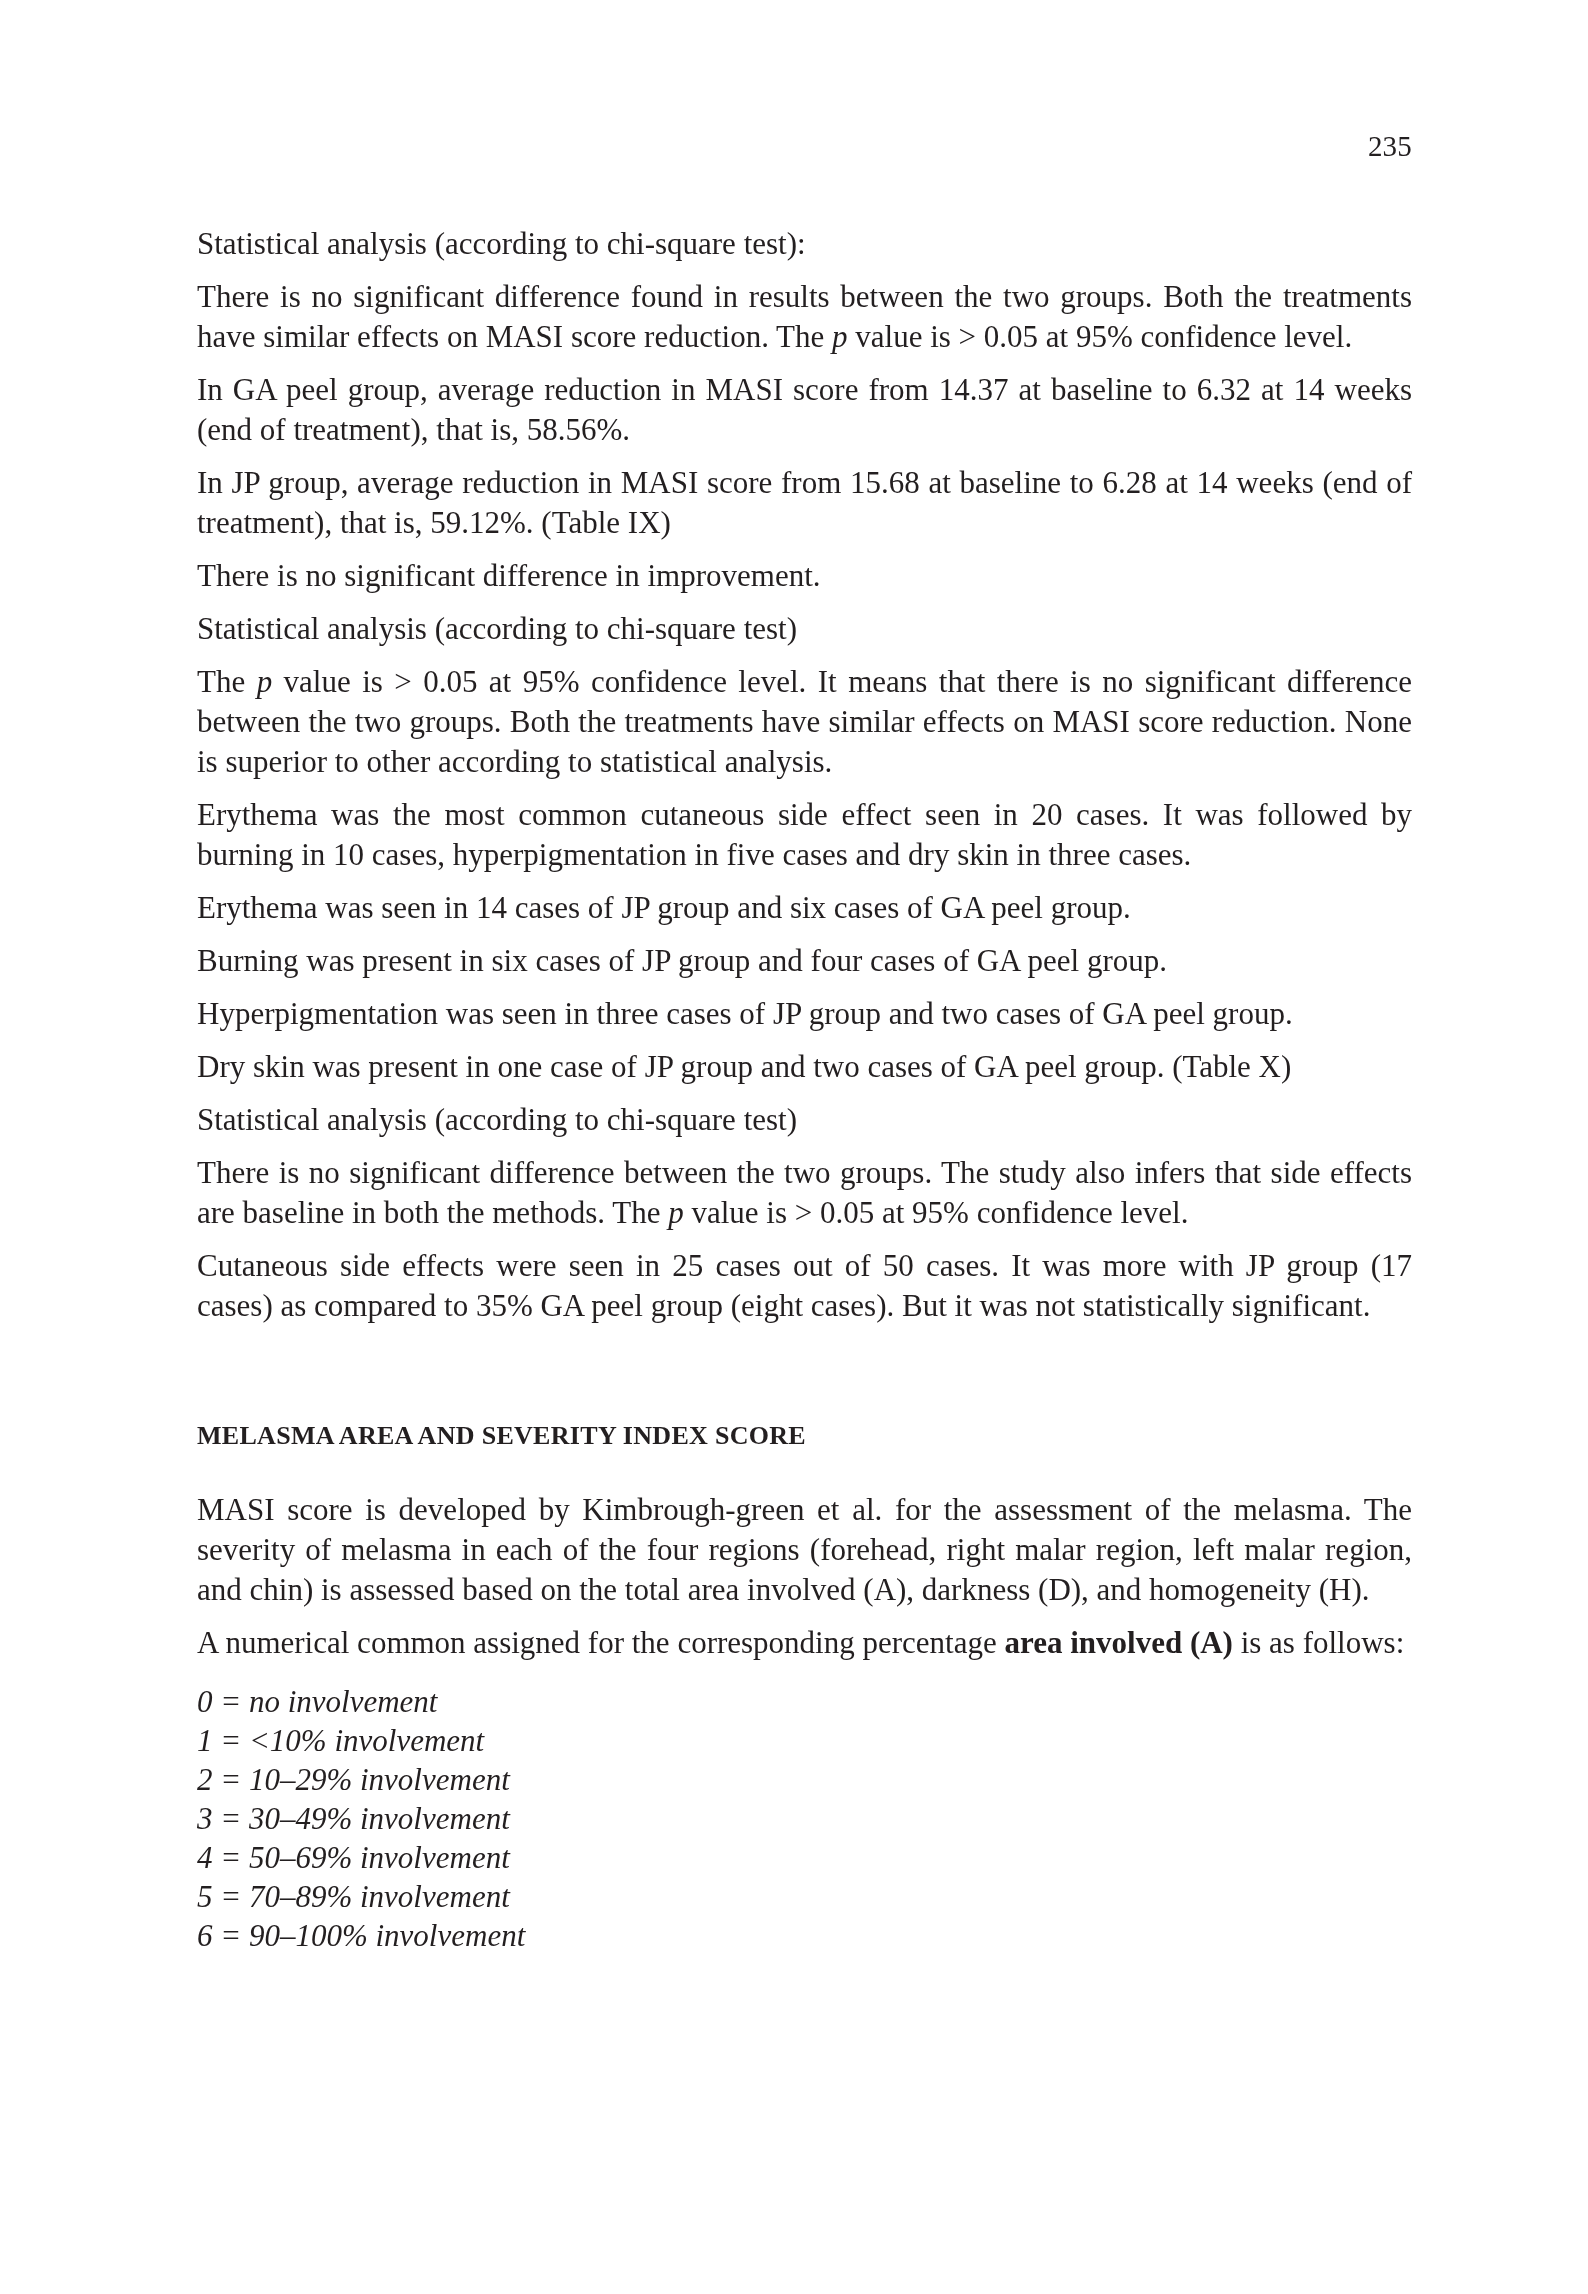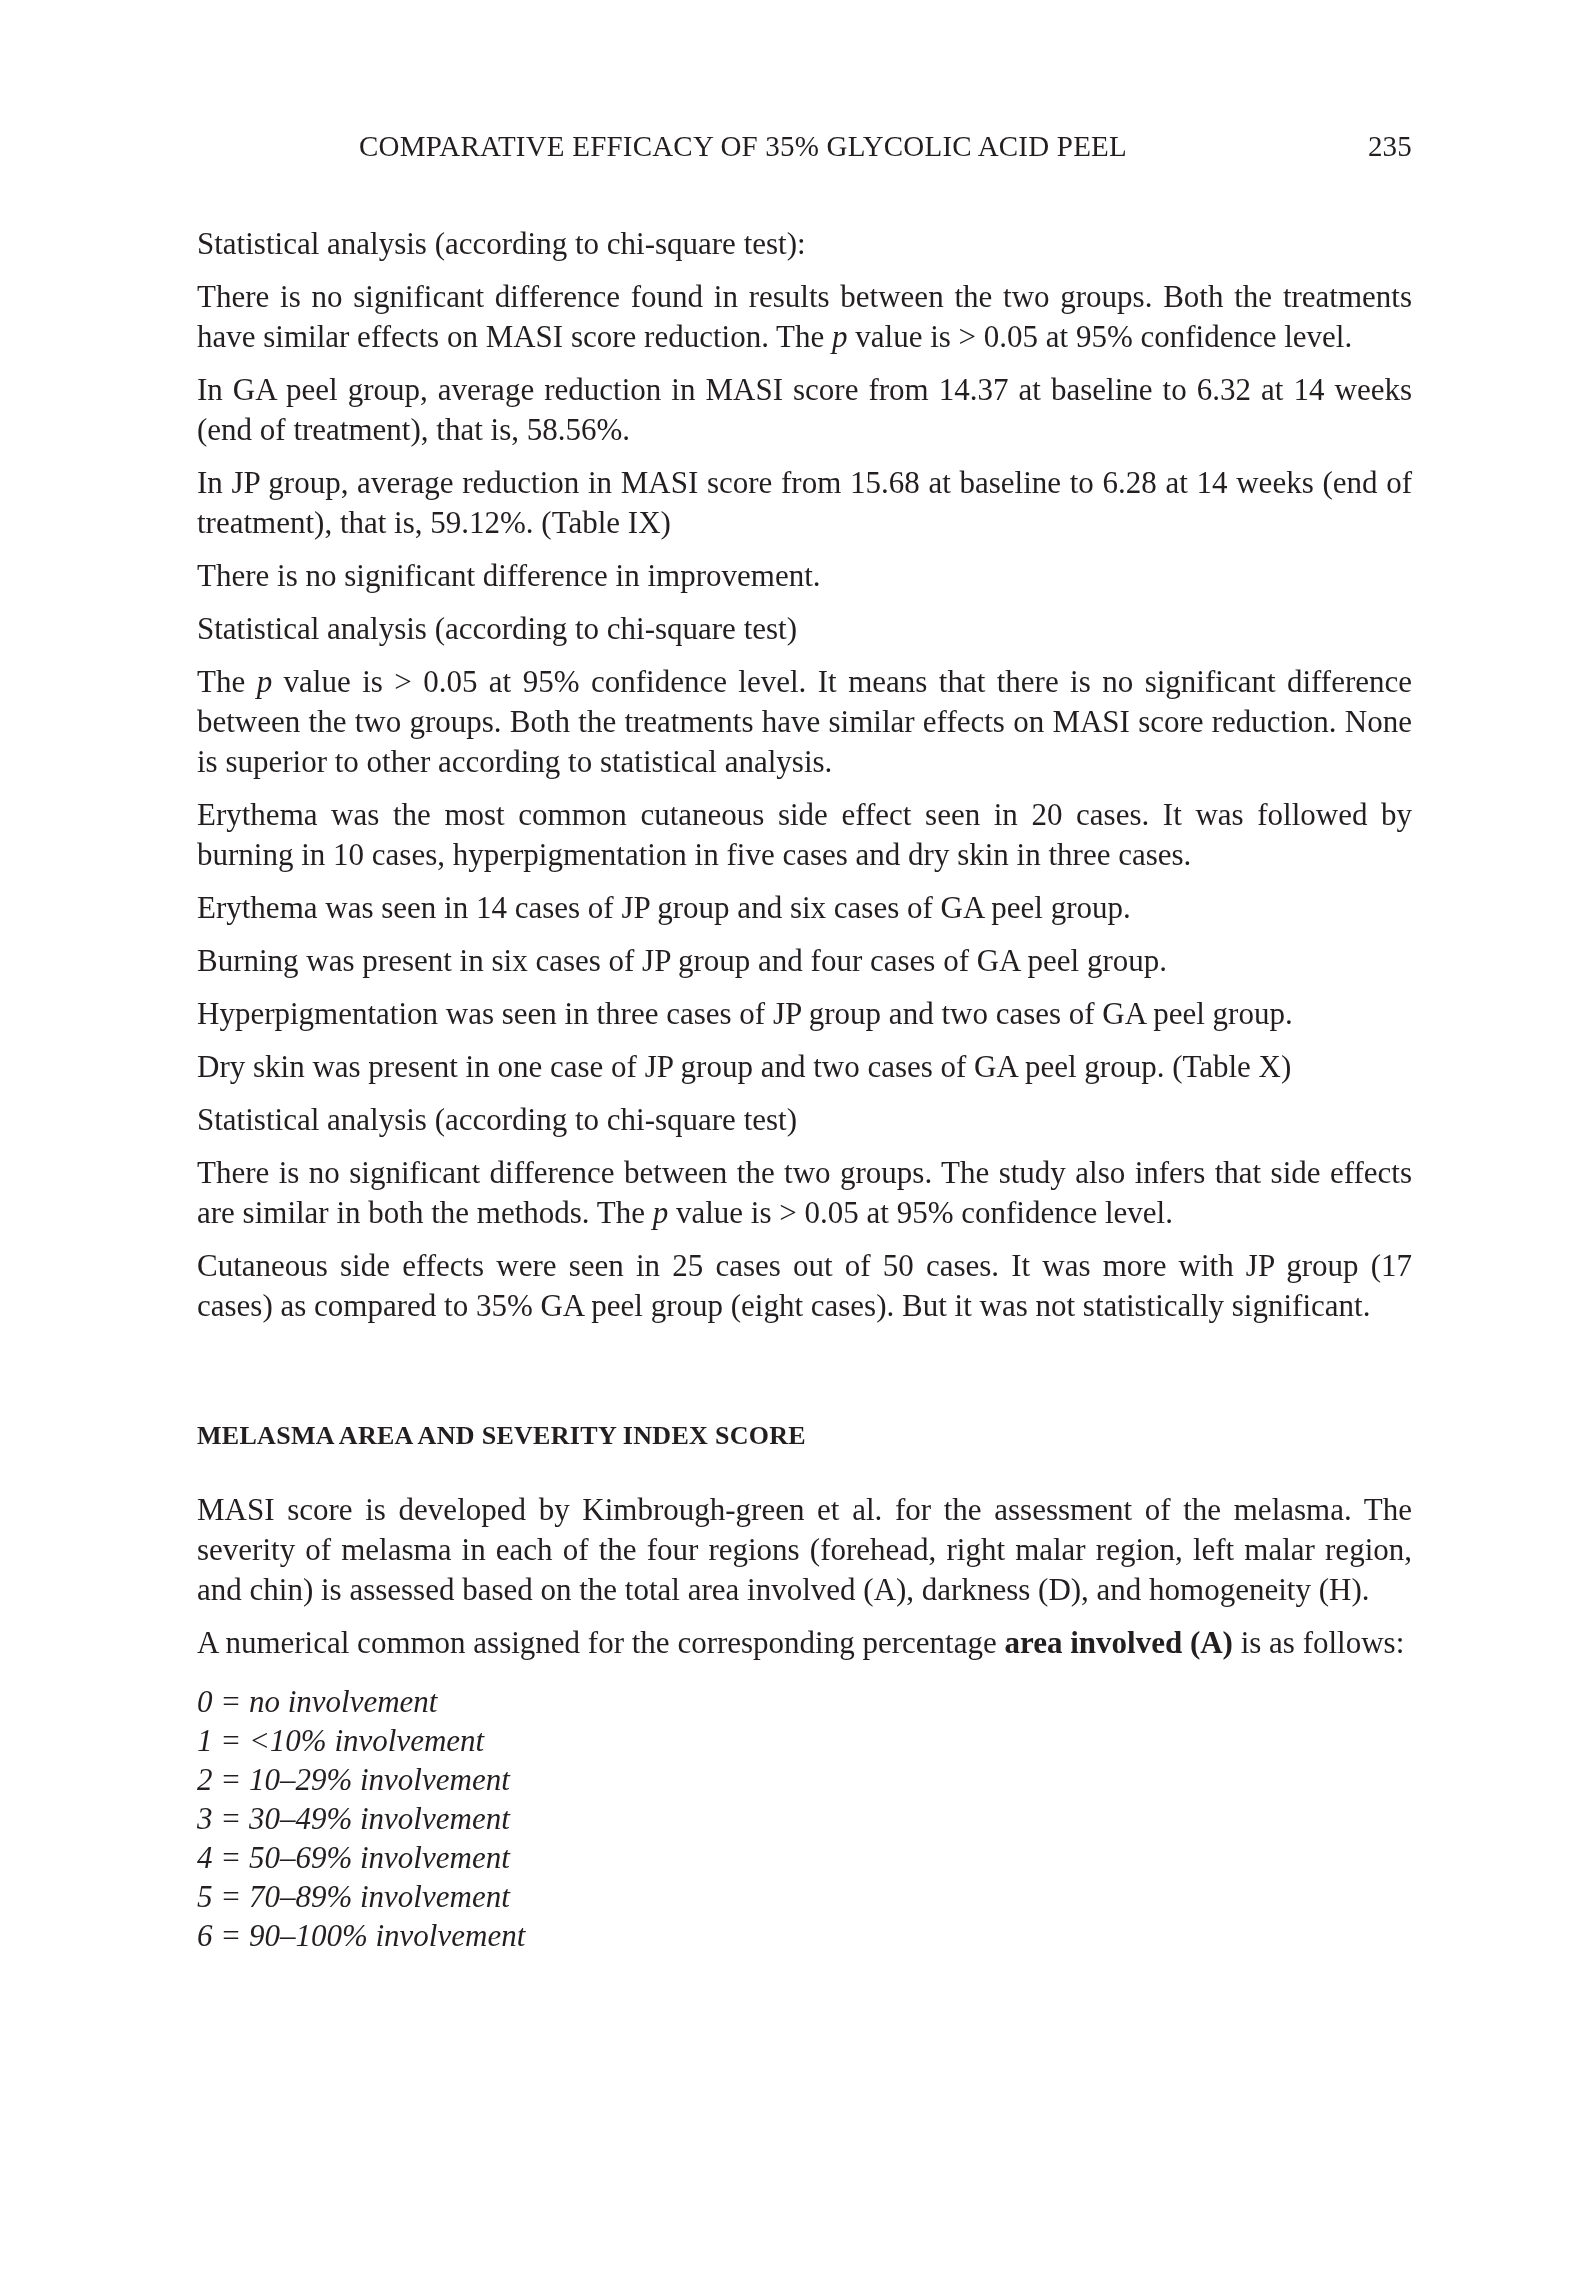--- a/index.html
+++ b/index.html
@@ -73,21 +73,20 @@
   }
   em { font-style: italic; }
   b { font-weight: bold; font-family: Liberation Serif, serif; }
 </style>
 </head>
 <body>
 
 <div class="page">
 
   <div class="running-head">
-    <span class="running-title">COMPARATIVE EFFICACY OF 35% GLYCOLIC ACID PEEL</span>
     <span class="page-number">235</span>
   </div>
 
   <div class="body-text">
 
     <p class="para">Statistical analysis (according to chi-square test):</p>
 
     <p class="para"><span>There is no significant difference found in results between the two groups. Both the treatments have similar effects on MASI score reduction. The </span><em>p</em><span> value is &gt; 0.05 at 95% confidence level.</span></p>
 
     <p class="para">In GA peel group, average reduction in MASI score from 14.37 at baseline to 6.32 at 14 weeks (end of treatment), that is, 58.56%.</p>
@@ -105,21 +104,21 @@
     <p class="para">Erythema was seen in 14 cases of JP group and six cases of GA peel group.</p>
 
     <p class="para">Burning was present in six cases of JP group and four cases of GA peel group.</p>
 
     <p class="para">Hyperpigmentation was seen in three cases of JP group and two cases of GA peel group.</p>
 
     <p class="para">Dry skin was present in one case of JP group and two cases of GA peel group. (Table X)</p>
 
     <p class="para">Statistical analysis (according to chi-square test)</p>
 
-    <p class="para"><span>There is no significant difference between the two groups. The study also infers that side effects are similar in both the methods. The </span><em>p</em><span> value is &gt; 0.05 at 95% confidence level.</span></p>
+    <p class="para"><span>There is no significant difference between the two groups. The study also infers that side effects are baseline in both the methods. The </span><em>p</em><span> value is &gt; 0.05 at 95% confidence level.</span></p>
 
     <p class="para">Cutaneous side effects were seen in 25 cases out of 50 cases. It was more with JP group (17 cases) as compared to 35% GA peel group (eight cases). But it was not statistically significant.</p>
 
     <h2 class="section-heading">MELASMA AREA AND SEVERITY INDEX SCORE</h2>
 
     <p class="para">MASI score is developed by Kimbrough-green et al. for the assessment of the melasma. The severity of melasma in each of the four regions (forehead, right malar region, left malar region, and chin) is assessed based on the total area involved (A), darkness (D), and homogeneity (H).</p>
 
     <p class="para"><span>A numerical common assigned for the corresponding percentage </span><b>area involved (A)</b><span> is as follows:</span></p>
 
     <ul class="list">

